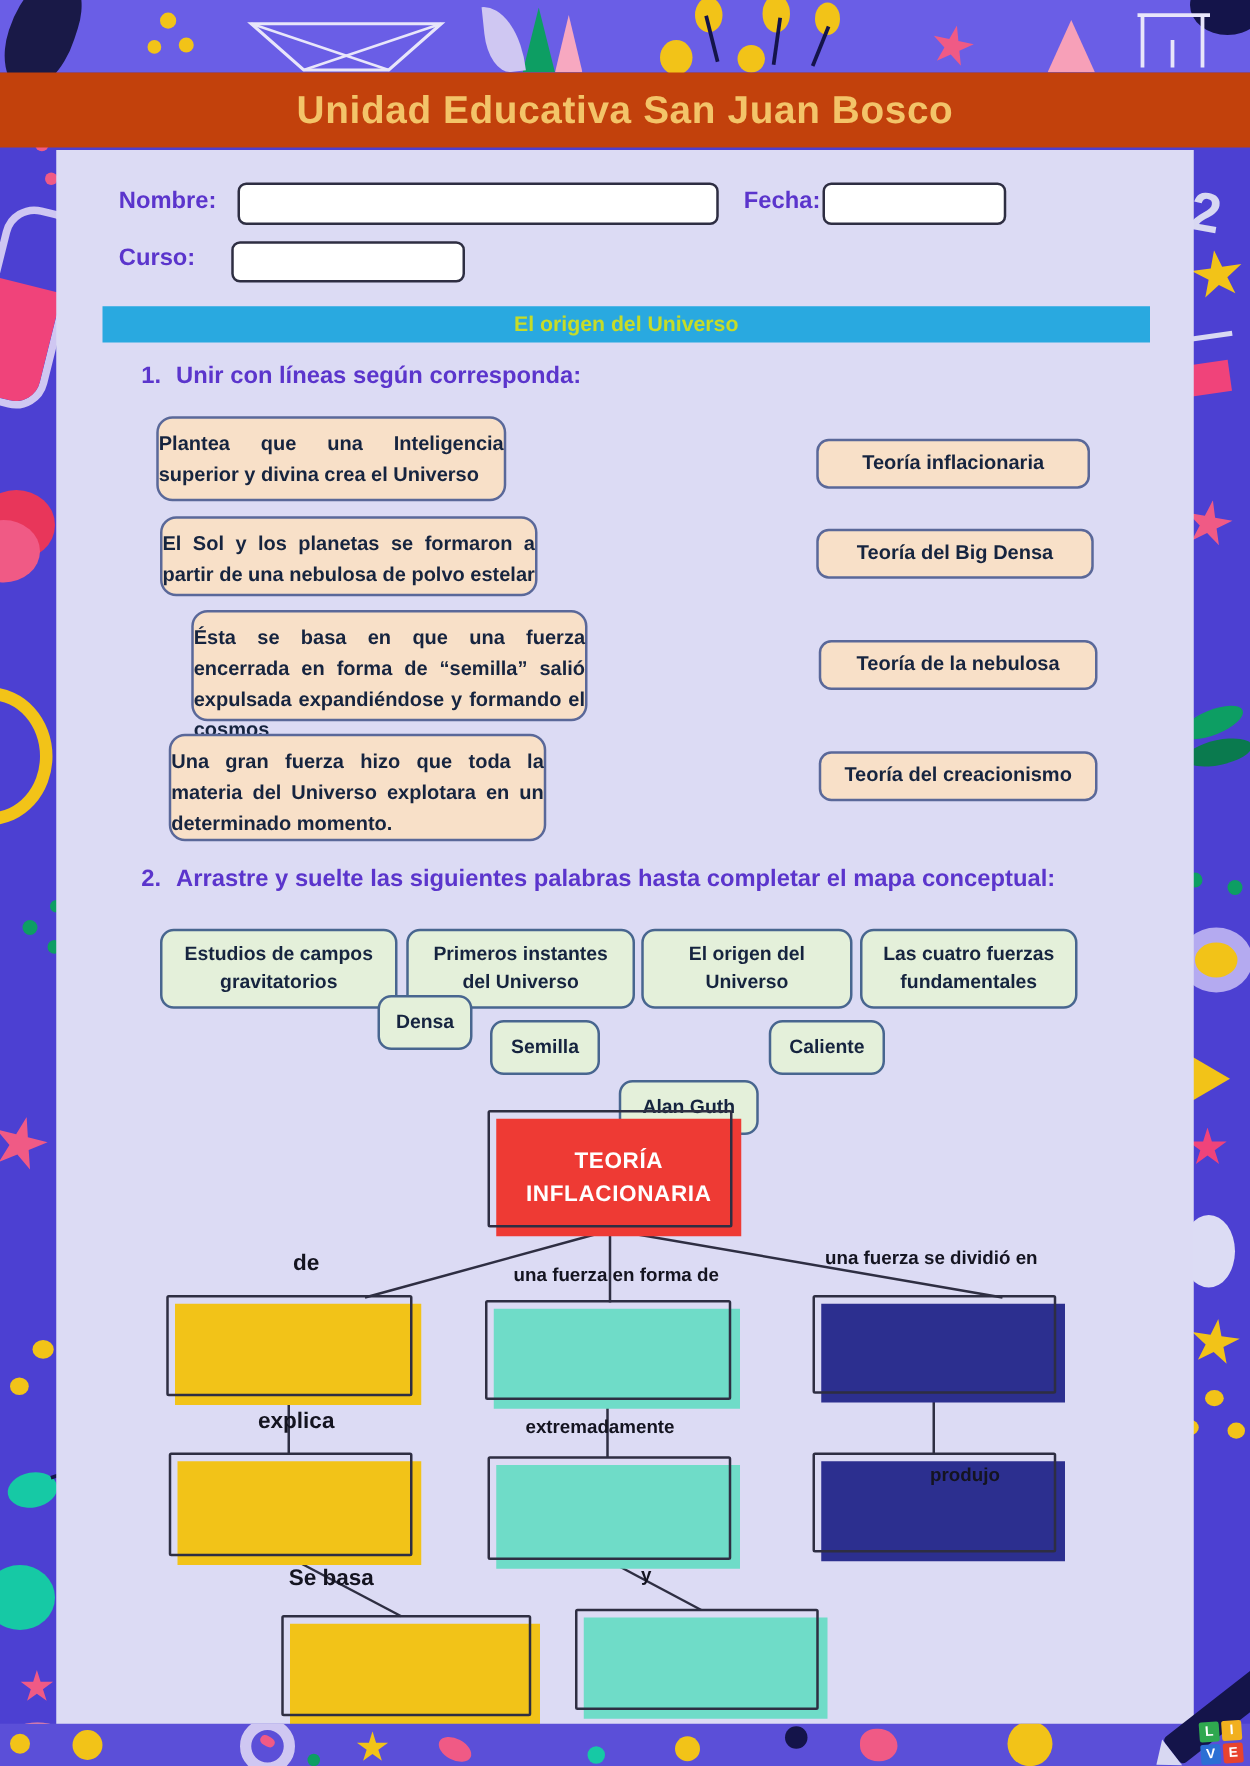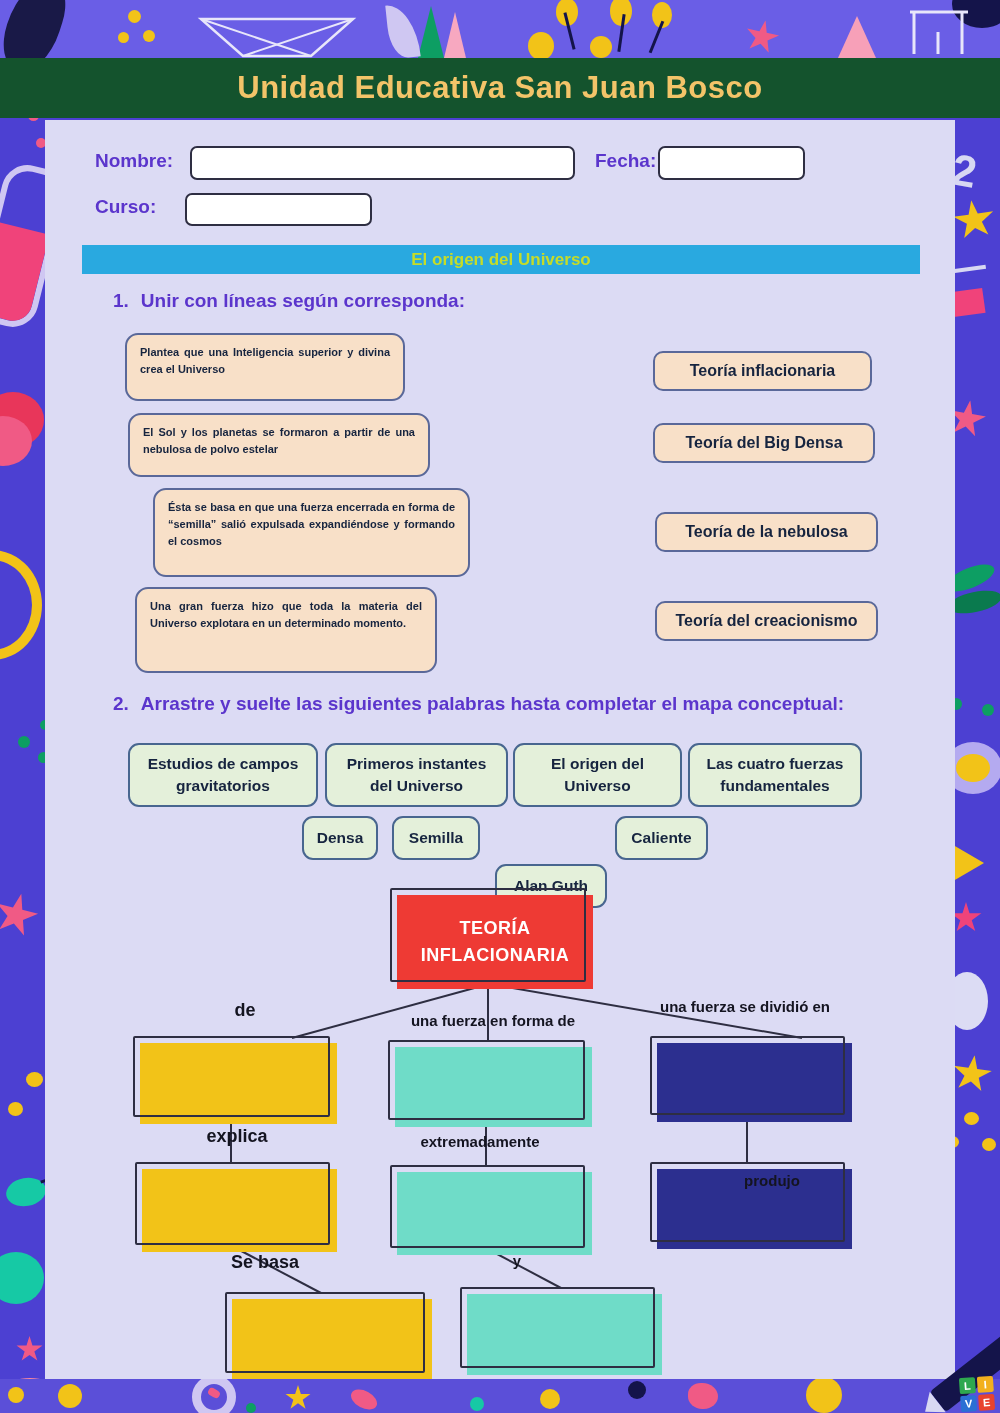--- a/index.html
+++ b/index.html
@@ -1,31 +1,31 @@
 <!DOCTYPE html>
 <html><head>
 <meta charset="utf-8">
 <style>
   html,body{margin:0;padding:0;}
   body{font-family:"Liberation Sans",sans-serif;}
   .page{position:relative;width:1000px;height:1413px;background:#4c40d2;overflow:hidden;}
   .top-deco{position:absolute;left:0;top:0;width:1000px;height:58px;background:#6a5ee6;z-index:1;}
-  .header-band{position:absolute;left:0;top:58px;width:1000px;height:60px;background:#14532d;z-index:2;}
+  .header-band{position:absolute;left:0;top:58px;width:1000px;height:60px;background:#c2410c;z-index:2;}
   .header-title{text-align:center;font-size:31px;font-weight:800;color:#f3c469;line-height:60px;letter-spacing:.5px;}
   .panel{position:absolute;left:45px;top:120px;width:910px;height:1262px;background:#dcdbf4;z-index:2;}
   .deco{position:absolute;z-index:1;}
   .dot{position:absolute;border-radius:50%;}
   .star{position:absolute;clip-path:polygon(50% 0%,61% 35%,98% 35%,68% 57%,79% 91%,50% 70%,21% 91%,32% 57%,2% 35%,39% 35%);}
   .tri{position:absolute;clip-path:polygon(50% 0,100% 100%,0 100%);}
   .tri-r{position:absolute;clip-path:polygon(0 0,100% 50%,0 100%);}
   .flabel{position:absolute;font-weight:bold;color:#5b35cc;font-size:19px;}
   .winput{position:absolute;background:#fff;border:2px solid #2e2e42;border-radius:7px;box-sizing:border-box;padding:0 8px;font-size:16px;outline:none;}
   .banner{position:absolute;left:37px;top:125px;width:838px;height:29px;background:#29a9e0;text-align:center;line-height:29px;font-weight:bold;font-size:17px;color:#c6dc28;}
   .sec-head{position:absolute;display:flex;gap:12px;font-weight:bold;color:#5b35cc;font-size:19px;}
-  .peach-box{position:absolute;background:#f8e0c8;border:2px solid #5a6899;border-radius:13px;color:#16243f;font-weight:bold;font-size:11px;padding:9px 13px;box-sizing:border-box;text-align:justify;line-height:1.55;}
+  .peach-box{position:absolute;background:#f8e0c8;border:2px solid #5a6899;border-radius:13px;color:#16243f;font-weight:bold;font-size:16px;padding:9px 0;box-sizing:border-box;text-align:justify;line-height:1.55;}
   .theory-box{position:absolute;background:#f8e0c8;border:2px solid #5a6899;border-radius:10px;color:#16243f;font-weight:bold;font-size:16px;display:flex;align-items:center;justify-content:center;box-sizing:border-box;}
   .chip{position:absolute;background:#e4f0da;border:2px solid #48668f;border-radius:11px;color:#16243f;font-weight:bold;font-size:15.5px;display:flex;align-items:center;justify-content:center;text-align:center;line-height:1.45;box-sizing:border-box;padding:2px 8px;}
   .map{position:absolute;left:0;top:760px;width:910px;height:502px;}
   .map svg{position:absolute;left:0;top:0;z-index:1;}
   .cbox{position:absolute;z-index:2;}
   .cbox .fill{position:absolute;left:7px;top:7px;width:100%;height:100%;}
   .cbox .outline{position:absolute;left:0;top:0;width:100%;height:100%;border:2px solid #2e2e42;box-sizing:border-box;border-radius:2px;z-index:2;}
   .root-fill{display:flex;align-items:center;justify-content:center;text-align:center;color:#fff;font-weight:800;font-size:18px;line-height:1.5;padding:0 26px;box-sizing:border-box;letter-spacing:.5px;}
   .edge-label{position:absolute;transform:translateX(-50%);font-weight:bold;color:#141420;white-space:nowrap;z-index:3;}
   .footer-band{position:absolute;left:0;bottom:0;width:1000px;height:34px;background:#5b4fd8;overflow:hidden;z-index:3;}
@@ -149,21 +149,21 @@
 
     <div class="sec-head" style="left:68px;top:573px;">
       <span>2.</span>
       <span>Arrastre y suelte las siguientes palabras hasta completar el mapa conceptual:</span>
     </div>
 
     <div class="chip" style="left:83px;top:623px;width:190px;height:64px;">Estudios de campos gravitatorios</div>
     <div class="chip" style="left:280px;top:623px;width:183px;height:64px;">Primeros instantes del Universo</div>
     <div class="chip" style="left:468px;top:623px;width:169px;height:64px;">El origen del Universo</div>
     <div class="chip" style="left:643px;top:623px;width:174px;height:64px;">Las cuatro fuerzas fundamentales</div>
-    <div class="chip" style="left:257px;top:696px;width:76px;height:44px;">Densa</div>
+    <div class="chip" style="left:257px;top:676px;width:76px;height:44px;">Densa</div>
     <div class="chip" style="left:347px;top:696px;width:88px;height:44px;">Semilla</div>
     <div class="chip" style="left:450px;top:696px;width:112px;height:44px;margin-top:48px;">Alan Guth</div>
     <div class="chip" style="left:570px;top:696px;width:93px;height:44px;">Caliente</div>
 
     <div class="map">
       <svg width="910" height="502" viewBox="0 0 910 502">
         <g stroke="#2e2e42" stroke-width="2" fill="none">
           <line x1="444" y1="104" x2="247" y2="158"></line>
           <line x1="443" y1="104" x2="443" y2="162"></line>
           <line x1="444" y1="104" x2="757" y2="158"></line>

